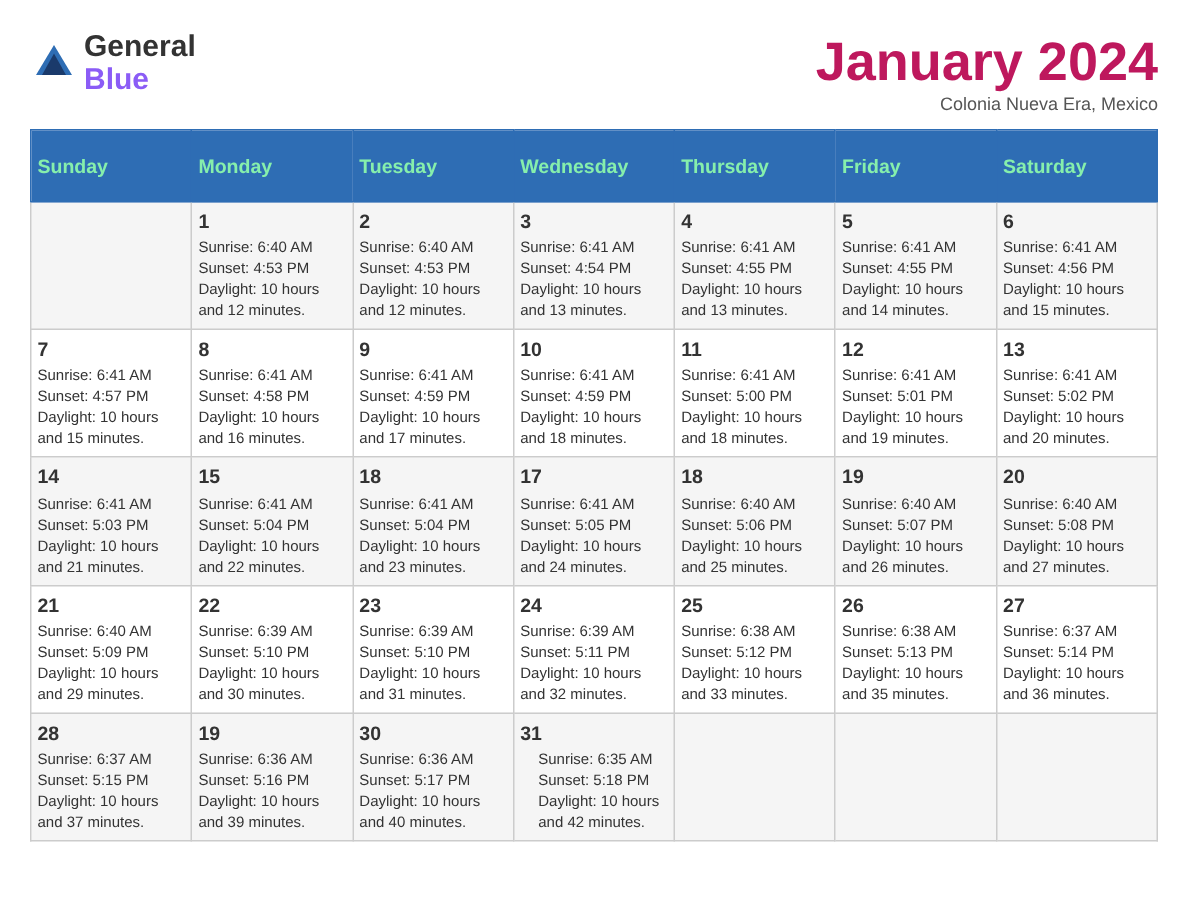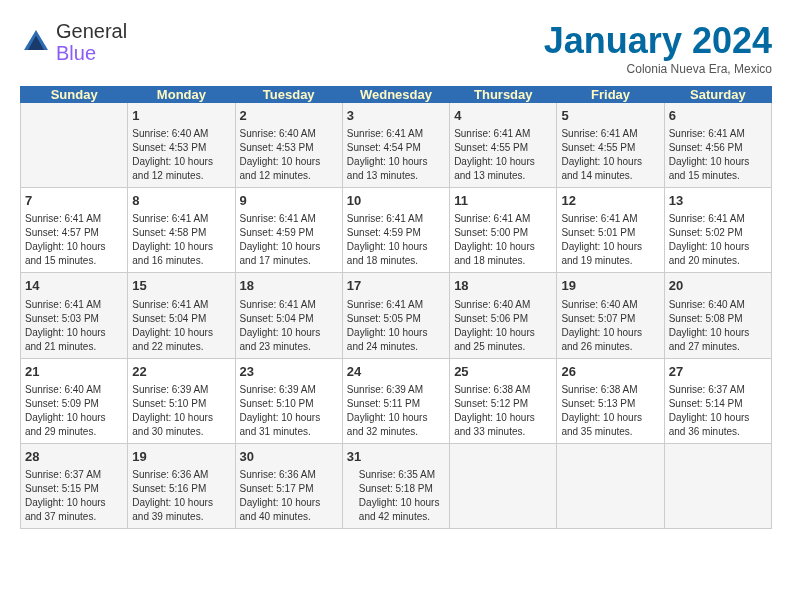--- a/index.html
+++ b/index.html
@@ -16,51 +16,51 @@
       align-items: flex-start;
       margin-bottom: 10px;
     }
     .logo {
       display: flex;
       align-items: center;
       gap: 4px;
     }
     .logo-text {
       font-size: 20px;
-      font-weight: normal;
+      font-weight: bold;
       line-height: 1.1;
     }
     .logo-general { color: #333; }
     .logo-blue { color: #8b5cf6; }
     .logo-icon {
       width: 32px;
       height: 32px;
     }
     .title-block {
       text-align: right;
     }
     .month-title {
       font-size: 36px;
       font-weight: bold;
-      color: #0369a1;
+      color: #be185d;
     }
     .subtitle {
       font-size: 12px;
       color: #555;
     }
     table {
       width: 100%;
       border-collapse: collapse;
       font-size: 11px;
     }
     thead tr th {
       background-color: #2e6db4;
-      color: #fef9c3;
-      padding: 0 4px;
-      text-align: center;
+      color: #86efac;
+      padding: 16px 4px;
+      text-align: left;
       font-size: 13px;
       font-weight: bold;
       border: 1px solid #2e6db4;
     }
     tbody tr td {
       border: 1px solid #ccc;
       vertical-align: top;
       padding: 4px;
       width: 107px;
       min-height: 80px;

